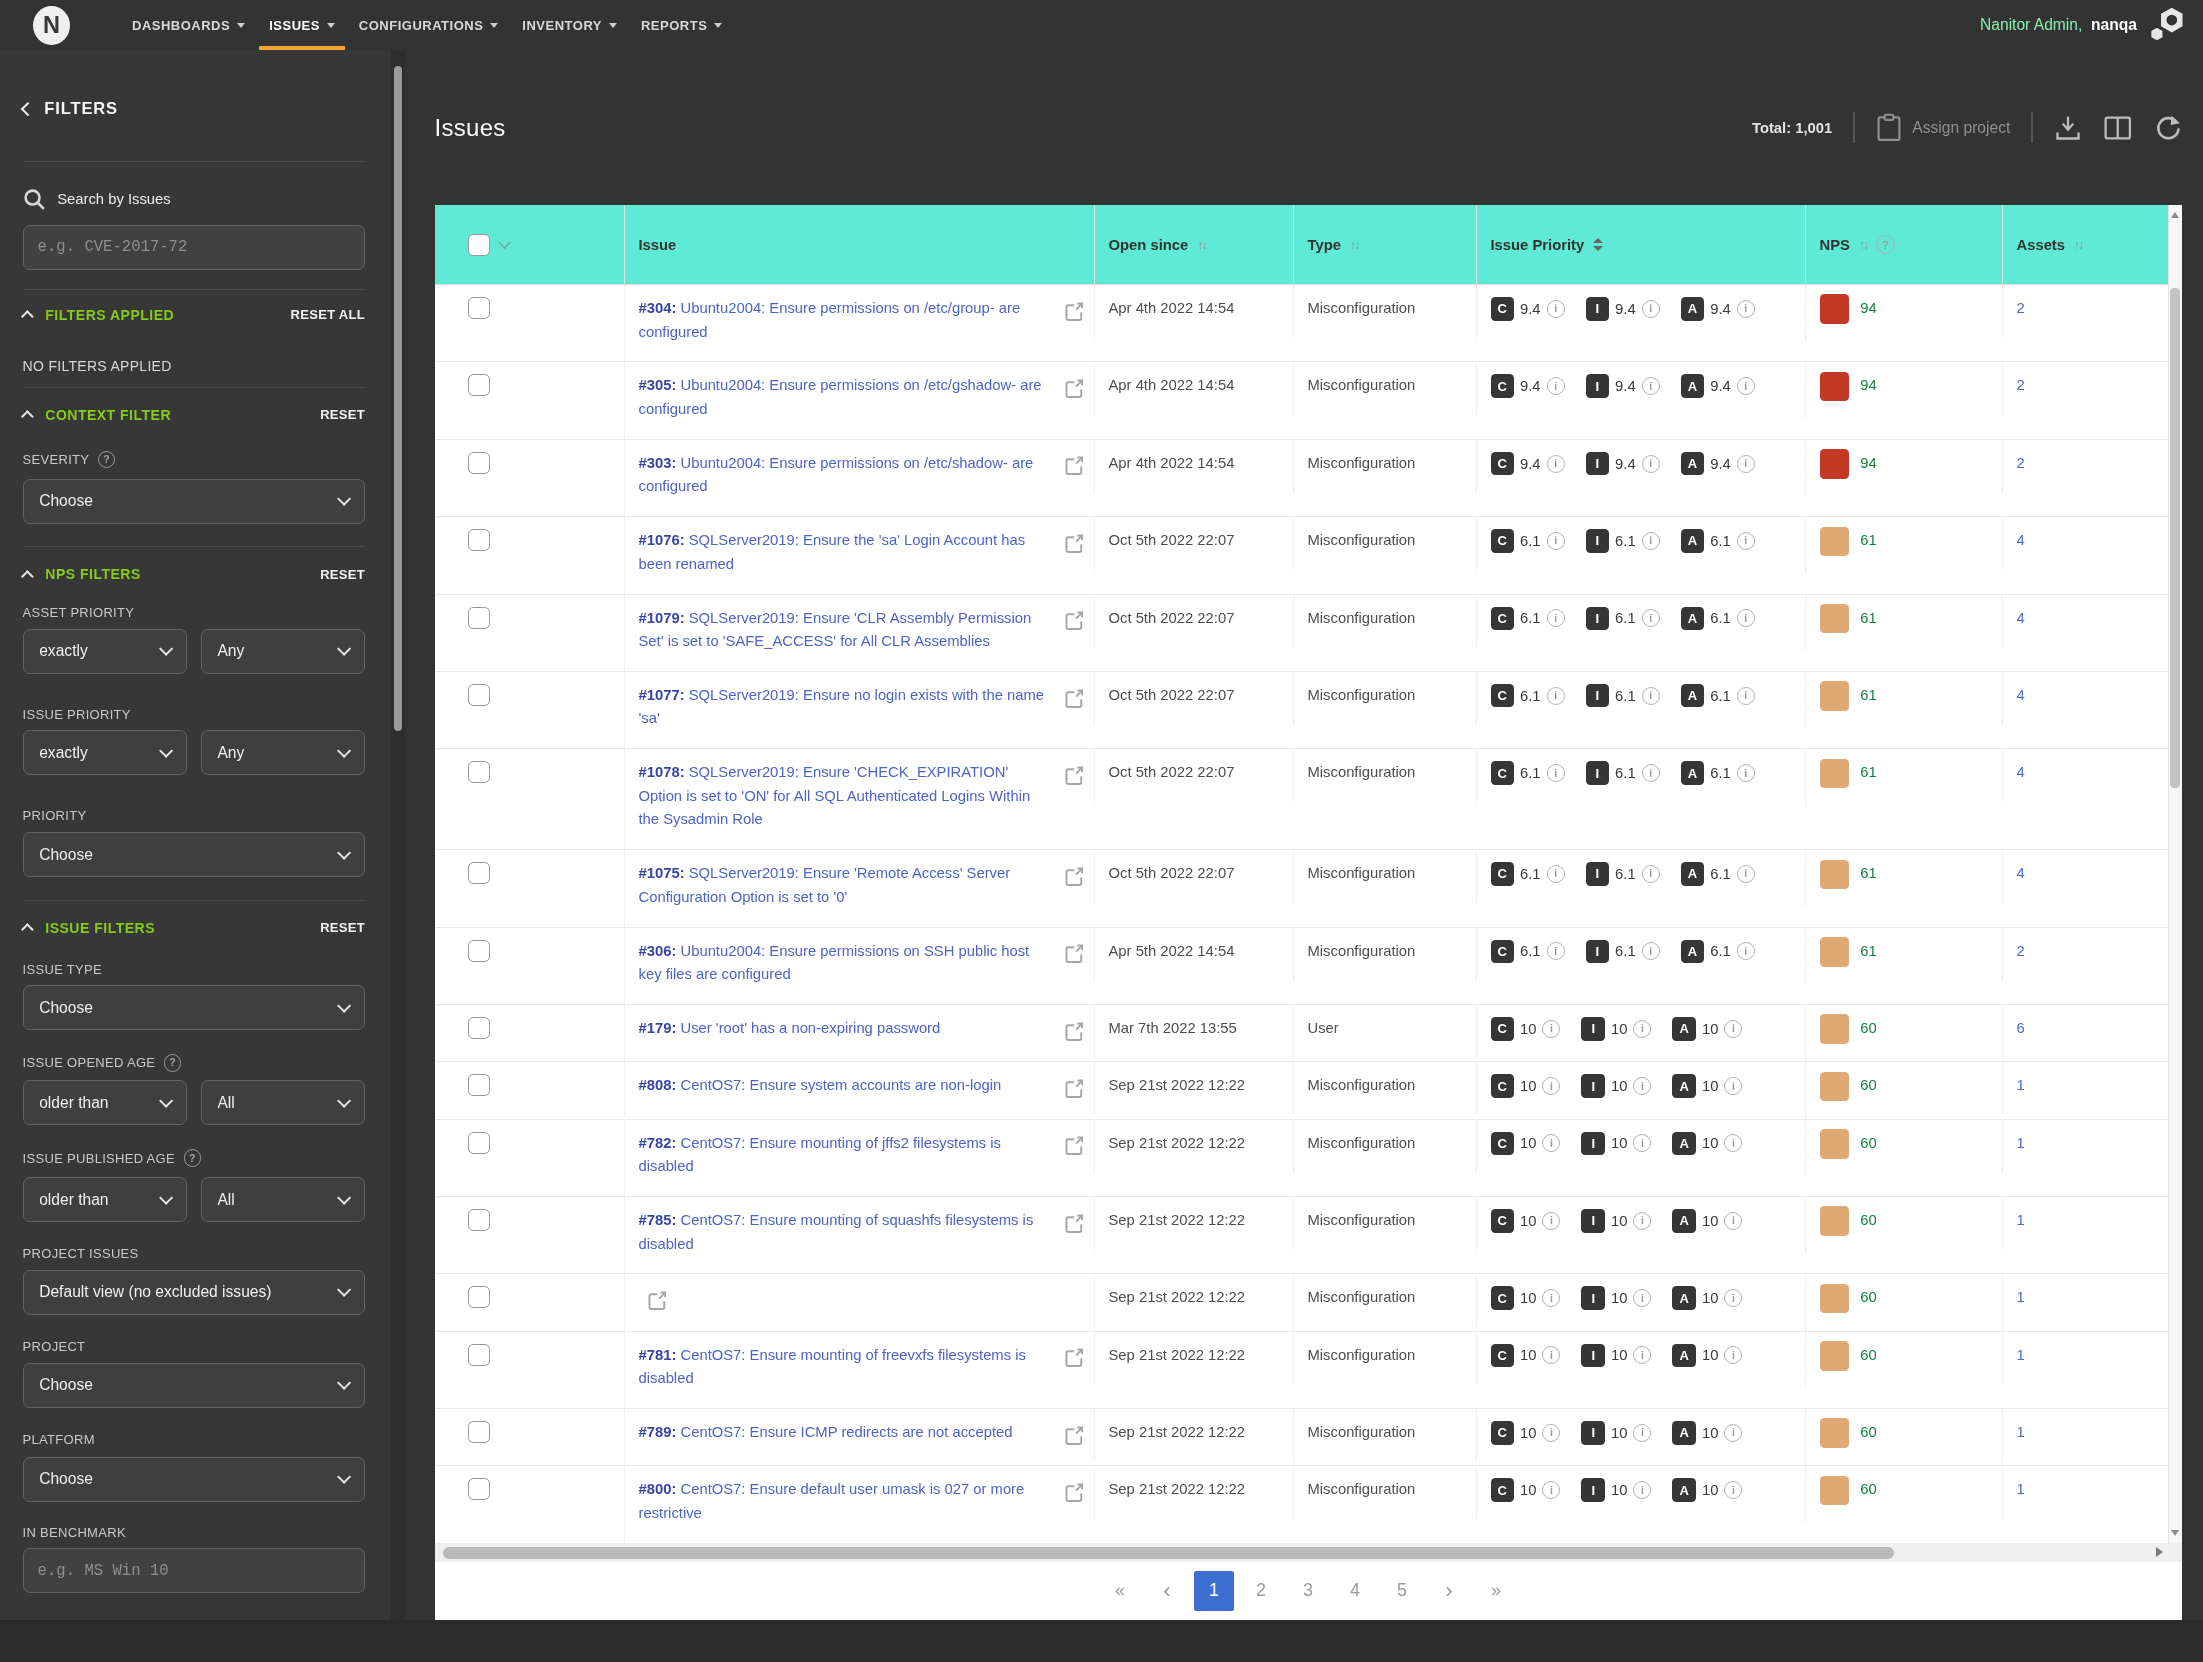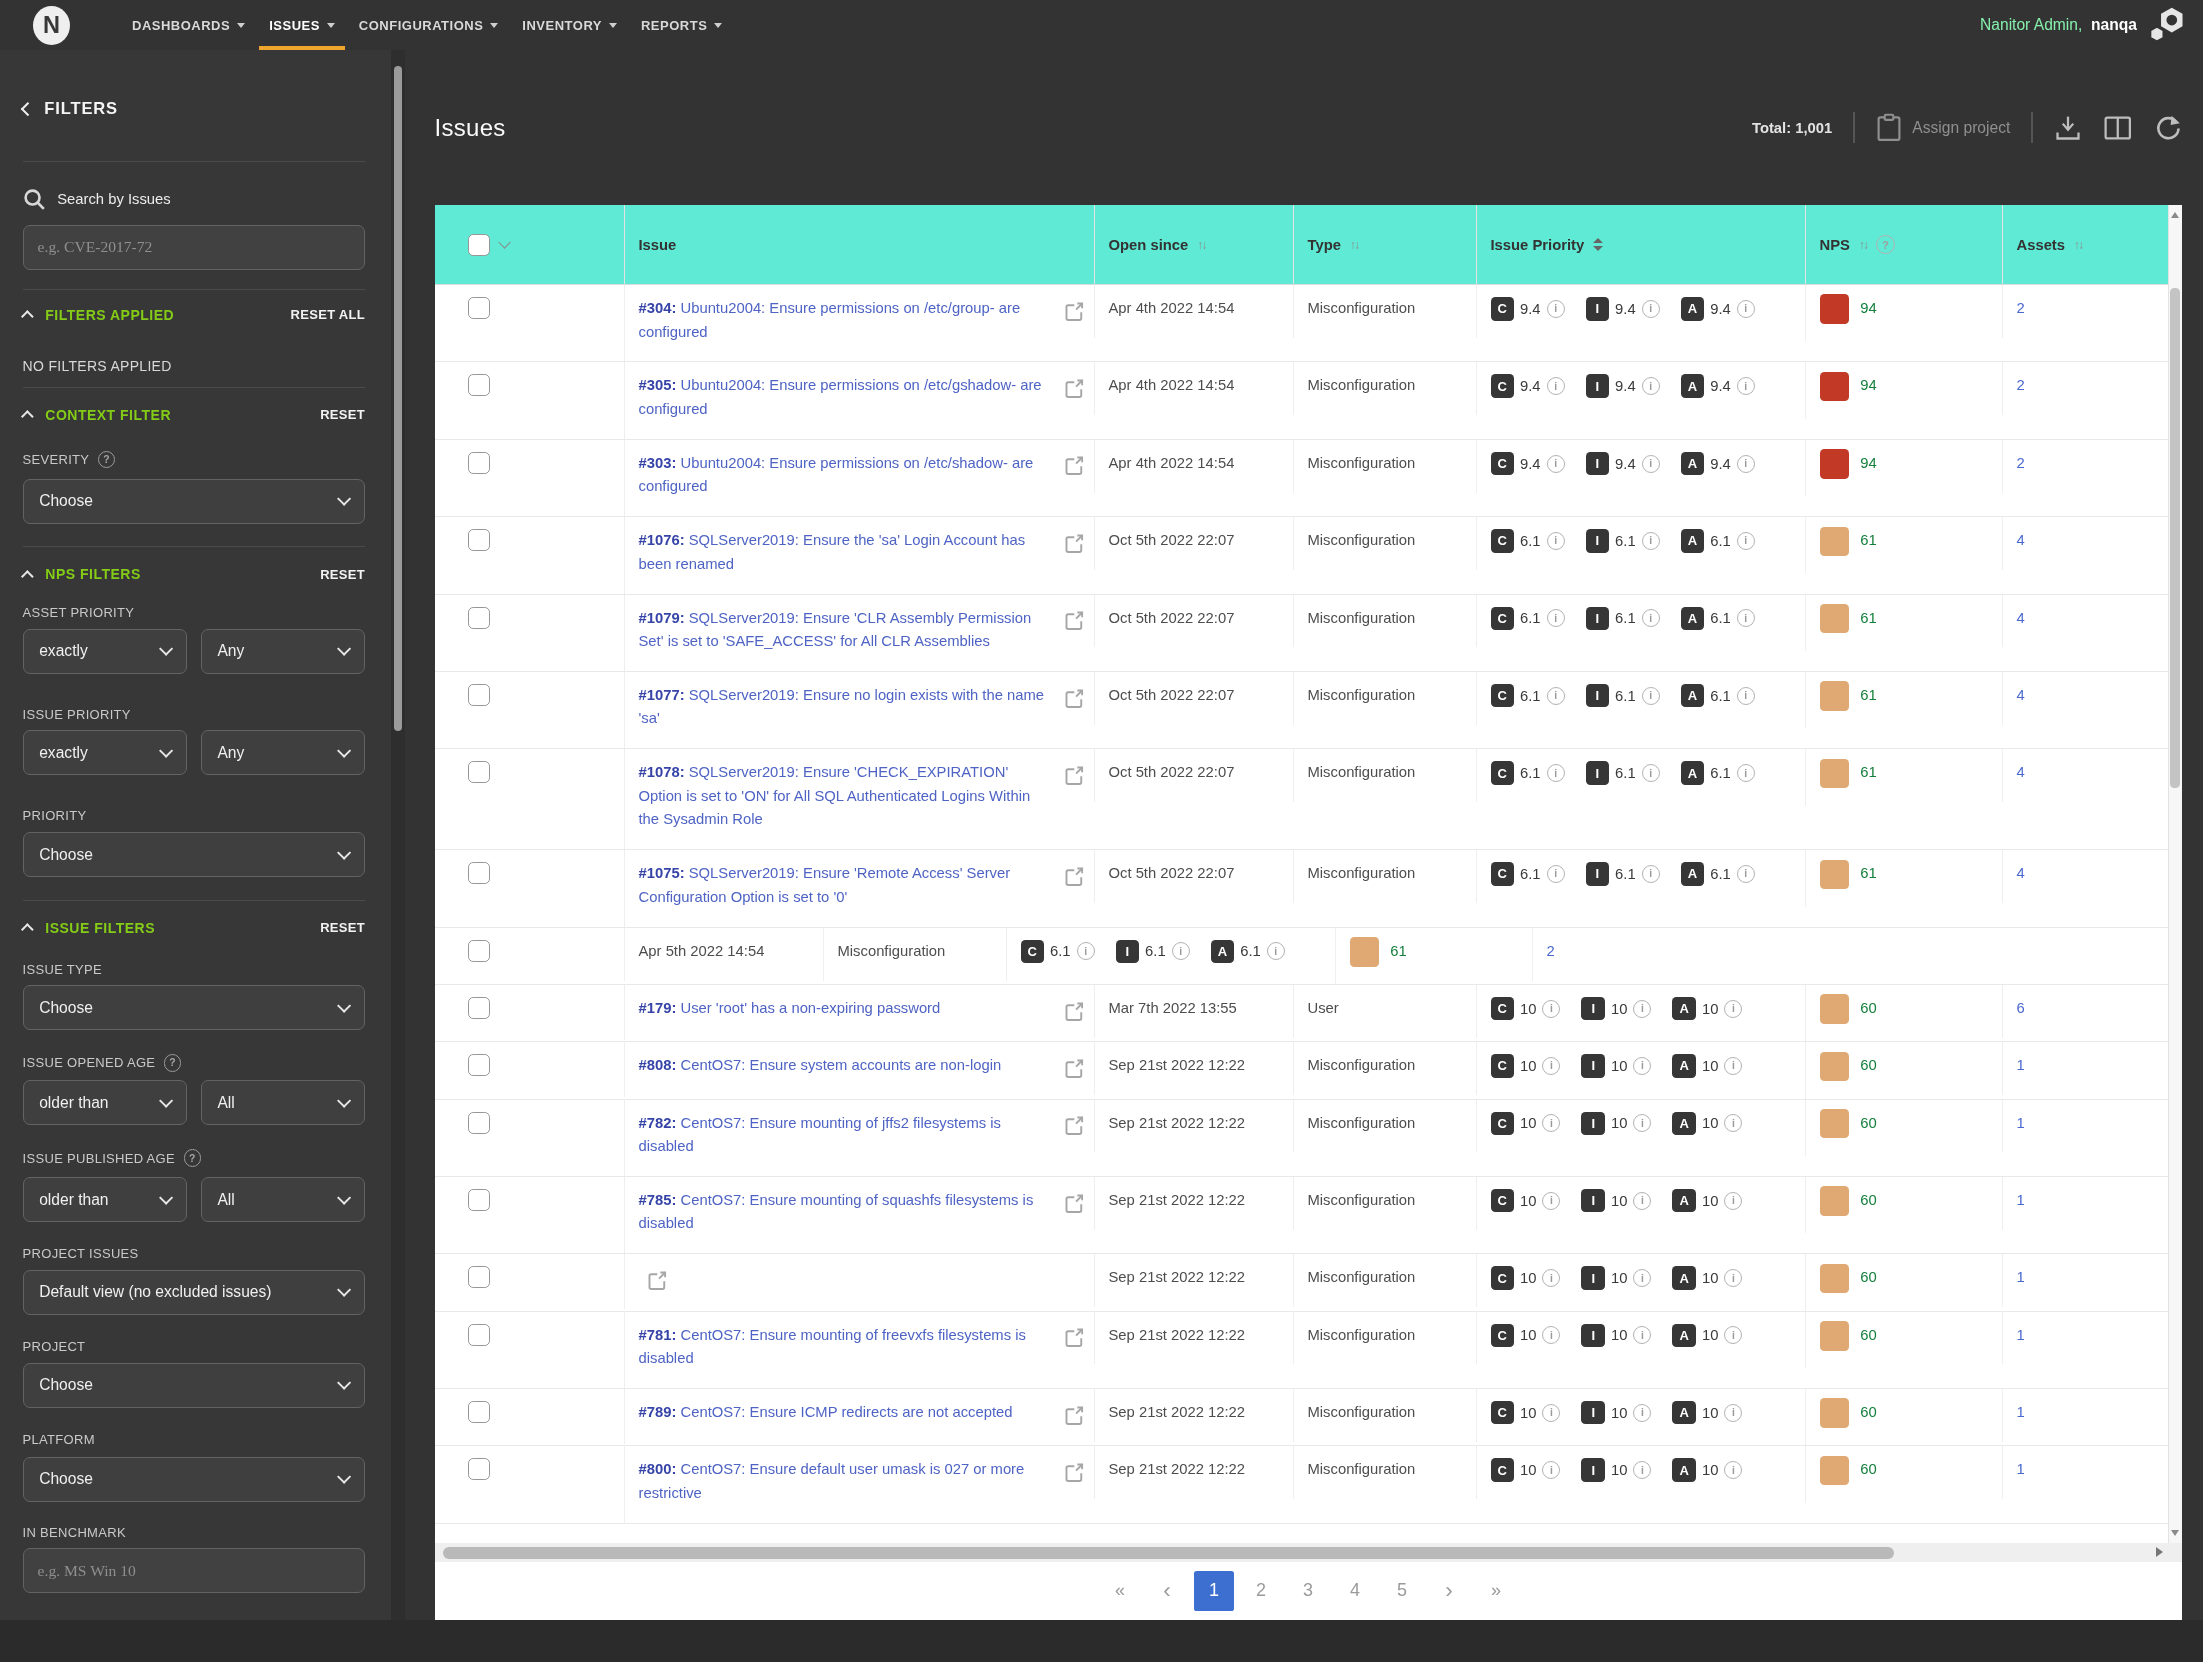--- a/index.html
+++ b/index.html
@@ -30,21 +30,21 @@
   .side-rail { position:absolute; top:0; right:0; bottom:0; width:14px; background:#2e2e2e; }
   .side-thumb { position:absolute; top:15.6px; right:2.6px; width:8.7px; height:665px; background:#9b9b9b; border-radius:4.3px; }
   .side-title { margin-top:49px; display:flex; align-items:center; color:#f5f5f5; font-size:16.5px;
                 font-weight:bold; letter-spacing:0.9px; gap:12px; cursor:pointer; }
   .chev-left { width:9.6px; height:9.6px; border-left:2.6px solid #f0f0f0; border-bottom:2.6px solid #f0f0f0;
                transform:rotate(45deg); flex:none; }
   .side-divider { border-top:0.9px solid #4b4b4b; margin-top:43px; }
   .search-row { margin-top:26px; display:flex; align-items:center; gap:12px; color:#ececec; font-size:14.8px; }
   .side-input { margin-top:14px; width:100%; height:45px; background:#414141; border:0.9px solid #636363;
                 border-radius:7px; color:#eee; font-size:15.6px; padding:0 14px;
-                font-family:Liberation Serif, serif; }
+                font-family:Liberation Mono, monospace; }
   .side-input::placeholder { color:#8f8f8f; }
   .side-sec { border-top:0.9px solid #4b4b4b; margin-top:22.6px; padding-top:19px; }
   .sec-head { display:flex; align-items:center; }
   .chev-up { width:8.7px; height:8.7px; border-left:2.6px solid #e8e8e8; border-top:2.6px solid #e8e8e8;
              transform:rotate(45deg); margin-right:14px; margin-top:3.5px; flex:none; }
   .sec-title { color:#84cc16; font-size:14px; font-weight:bold; letter-spacing:0.5px; }
   .sec-action { margin-left:auto; color:#f2f2f2; font-size:13px; font-weight:bold; letter-spacing:0.3px; cursor:pointer; }
   .empty-note { margin-top:35px; color:#d8d8d8; font-size:14px; letter-spacing:0.3px; }
   .f-label { margin-top:24px; margin-bottom:8.7px; color:#c9c9c9; font-size:13px; letter-spacing:0.3px;
              display:flex; align-items:center; gap:8.7px; }
@@ -730,20 +730,30 @@
               </span>
             </div>
             <div class="cell c-nps nps-cell">
               <span class="nps-chip nps-medium"></span>
               <span class="nps-val">61</span>
             </div>
             <div class="cell c-assets"><a class="assets-link">4</a></div>
           </div>
           <div class="trow">
             <div class="cell c-check"><span class="checkbox"></span></div>
+            <div class="cell c-issue issue-cell">
+              <div class="issue-text"><a class="issue-link"><span class="issue-id">#306:</span> <span>Ubuntu2004: Ensure permissions on SSH public host key files are configured</span></a></div>
+              <span class="ext-icon">
+                <svg width="22.6" height="22.6" viewBox="0 0 26 26" fill="none" stroke="#a6a6a6" stroke-width="2.2">
+                  <path d="M21 14 v7 a2 2 0 0 1 -2 2 h-13 a2 2 0 0 1 -2 -2 v-13 a2 2 0 0 1 2 -2 h7"></path>
+                  <path d="M15 11 L22 4"></path>
+                  <path d="M16.5 4 H22 V9.5"></path>
+                </svg>
+              </span>
+            </div>
             <div class="cell c-open"><span class="plain-txt">Apr 5th 2022 14:54</span></div>
             <div class="cell c-type"><span class="plain-txt">Misconfiguration</span></div>
             <div class="cell c-priority">
               <span class="pgroups">
                 <span class="pgroup">
                   <span class="pbadge">C</span>
                   <span class="pval">6.1</span>
                   <span class="icircle"></span>
                 </span>
                 <span class="pgroup">

